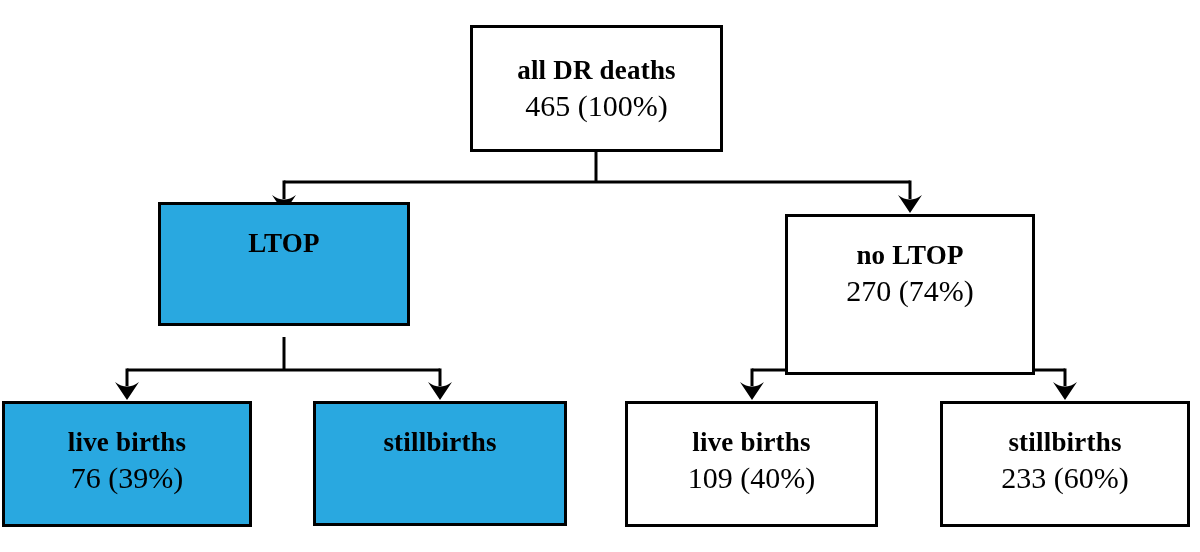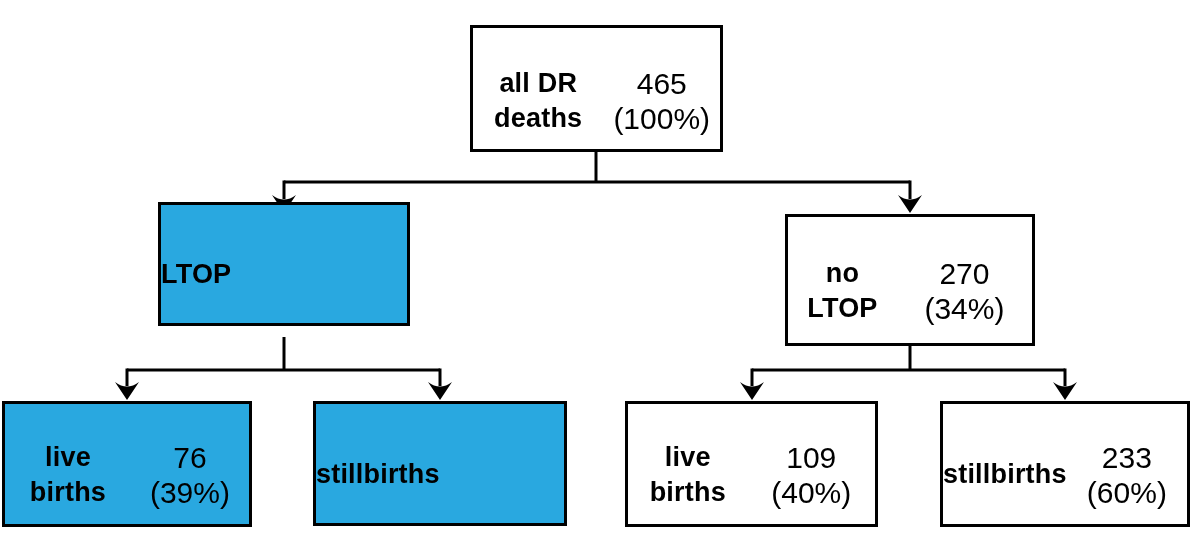--- a/index.html
+++ b/index.html
@@ -16,38 +16,39 @@
   .diagram{
     position:absolute;left:0;top:0;width:1200px;height:552px;
   }
   .edges-layer{
     position:absolute;left:0;top:0;width:1200px;height:552px;
   }
   .node{
     position:absolute;
     background:#FFFFFF;
     border:3px solid var(--line);
-    display:flex;flex-direction:row;align-items:center;
+    display:flex;flex-direction:column;align-items:center;
     justify-content:flex-start;
     padding-top:21px;
     text-align:center;
     color:#000;
+    font-family:Liberation Serif, serif;
   }
   .node.highlighted{background:var(--highlight);}
   .node .label{
     font-size:27px;font-weight:bold;line-height:35px;
     letter-spacing:0.2px;
   }
   .node .value{
     font-size:30px;font-weight:normal;line-height:35px;
   }
   
   #node-root        {left:470px;top:25px; width:253px;height:127px;padding-top:25px;}
   #node-ltop        {left:158px;top:202px;width:252px;height:124px;}
-  #node-no-ltop     {left:785px;top:214px;width:250px;height:132px;}
+  #node-no-ltop     {left:785px;top:214px;width:250px;height:161px;}
   #node-ltop-live   {left:2px;  top:401px;width:250px;height:126px;}
   #node-ltop-still  {left:313px;top:401px;width:254px;height:125px;}
   #node-no-ltop-live{left:625px;top:401px;width:253px;height:126px;}
   #node-no-ltop-still{left:940px;top:401px;width:250px;height:126px;}
 </style>
 </head>
 <body>
 
 <div class="diagram">
 
@@ -83,21 +84,21 @@
     <div class="label">all DR deaths</div>
     <div class="value">465 (100%)</div>
   </div>
 
   <div class="node highlighted" id="node-ltop">
     <div class="label">LTOP</div>
   </div>
 
   <div class="node" id="node-no-ltop">
     <div class="label">no LTOP</div>
-    <div class="value">270 (34%)</div>
+    <div class="value">270 (74%)</div>
   </div>
 
   <div class="node highlighted" id="node-ltop-live">
     <div class="label">live births</div>
     <div class="value">76 (39%)</div>
   </div>
 
   <div class="node highlighted" id="node-ltop-still">
     <div class="label">stillbirths</div>
   </div>

